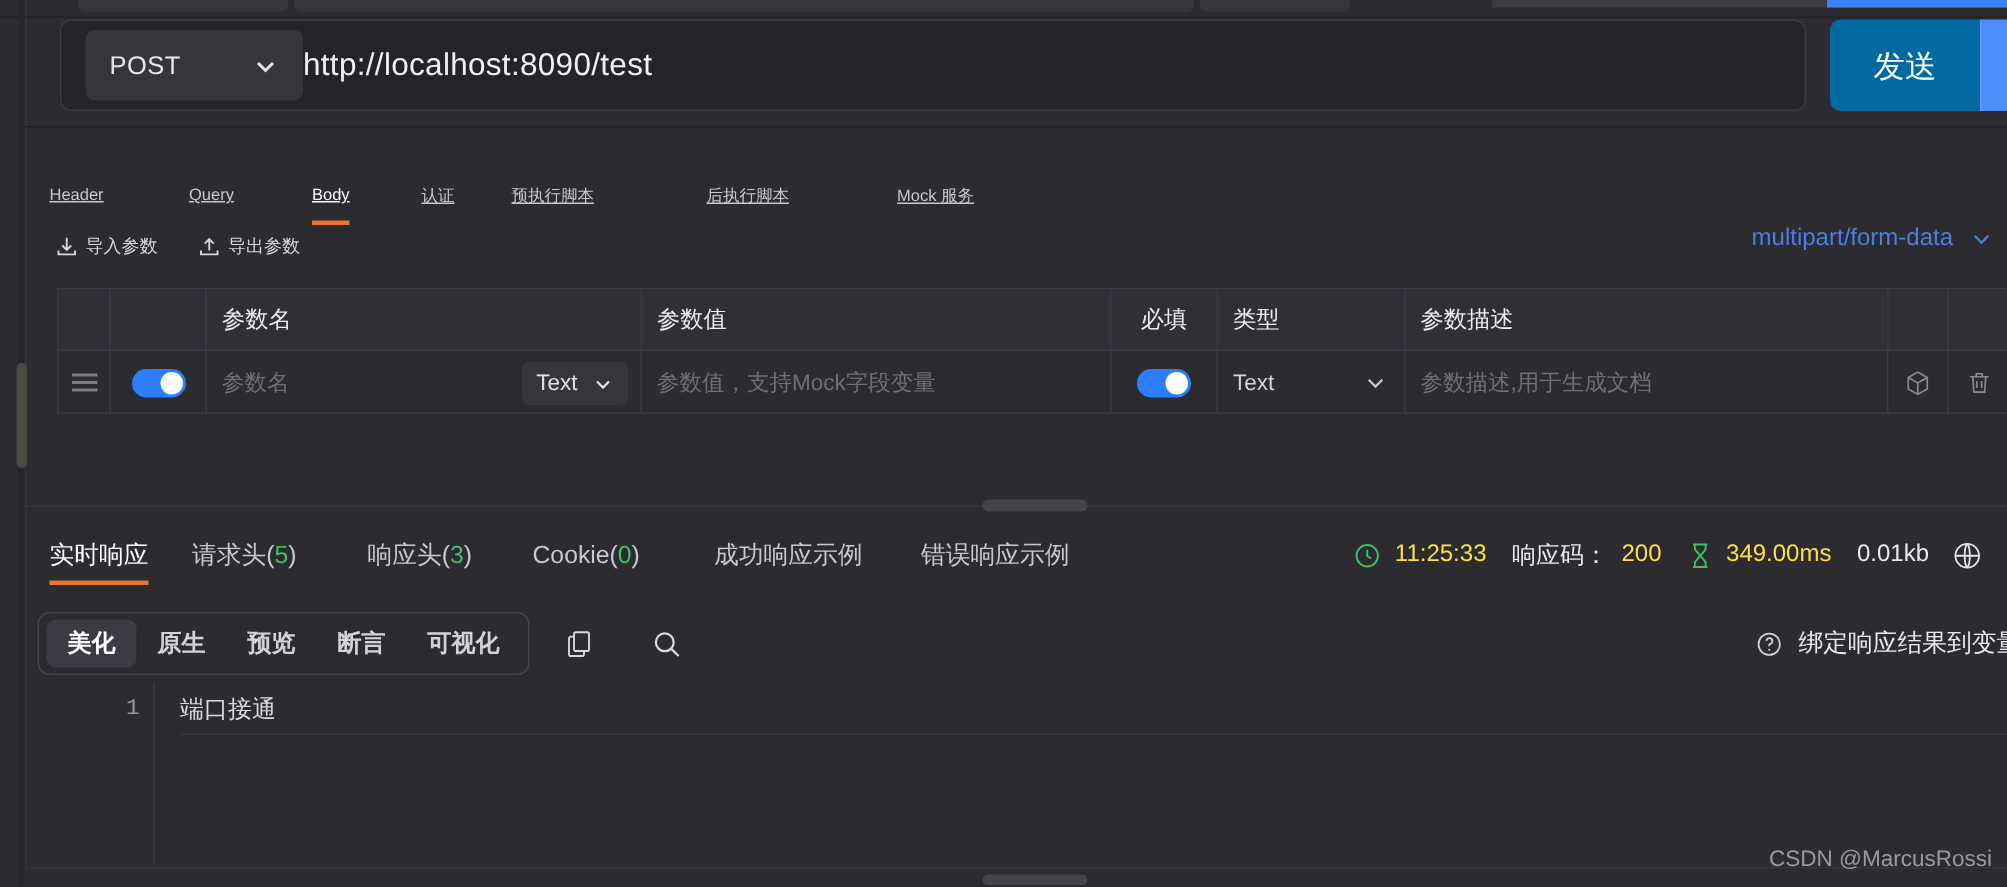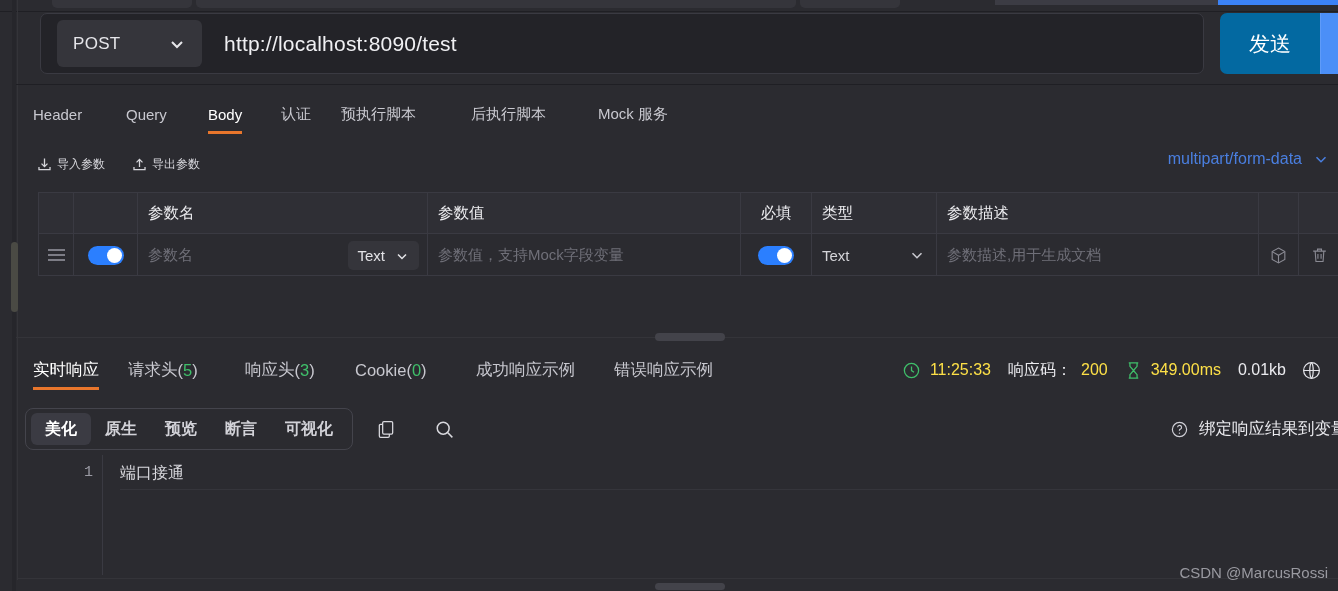--- a/index.html
+++ b/index.html
@@ -32,39 +32,39 @@
     position:absolute; left:16px; top:0; width:1164px; height:61px;
     background:#232328; border:1px solid #3a3a42; border-radius:7px;
     display:flex; align-items:center;
   }
   .method-sel {
     margin-left:16px; width:145px; height:47px; background:#35353b;
     border-radius:6px; display:flex; align-items:center;
     justify-content:space-between; padding:0 15px 0 16px; cursor:pointer;
   }
   .method-sel .mtext { font-size:17px; color:#e6e6ea; letter-spacing:.3px; }
-  .url-text { margin-left:22px; font-size:21px; color:#f0f0f3; letter-spacing:.2px; }
+  .url-text { font-size:21px; color:#f0f0f3; letter-spacing:.2px; }
   .sendwrap { position:absolute; left:1196px; top:0; height:61px; display:flex; }
   .send-btn {
     width:100px; height:61px; background:#0369a1; border-radius:7px 0 0 7px;
     display:flex; align-items:center; justify-content:center;
     font-size:21px; color:#fff; cursor:pointer; border:none;
   }
   .send-caret {
     width:74px; height:61px; background:#4b8ff7; border-radius:0 7px 7px 0;
     display:flex; align-items:center; justify-content:center; cursor:pointer;
     border-left:1px solid #5f9bf8;
   }
   .urlrow-sep { position:absolute; left:16px; top:84px; width:1322px; height:1px; background:#1f1f24; }
 
   
   .req-tabs { position:absolute; left:16px; top:92px; width:1322px; height:44px; }
   .req-tab {
-    position:absolute; top:0; height:44px; display:flex; align-items:center;
-    font-size:15px; color:#c8c8cf; cursor:pointer; white-space:nowrap;
+    position:absolute; top:16px; height:44px; display:flex; align-items:center;
+    font-size:11px; color:#c8c8cf; cursor:pointer; white-space:nowrap;text-decoration:underline;
   }
   .req-tab.active { color:#ffffff; }
   .req-tab.active::after {
     content:""; position:absolute; left:0; right:0; bottom:2px; height:3px; background:#e8762c;
   }
 
   
   .io-row { position:absolute; left:36px; top:146px; height:36px; display:flex; align-items:center; gap:26px; }
   .io-btn { display:flex; align-items:center; gap:4px; font-size:12px; color:#d6d6db; cursor:pointer; }
   .ctype {

